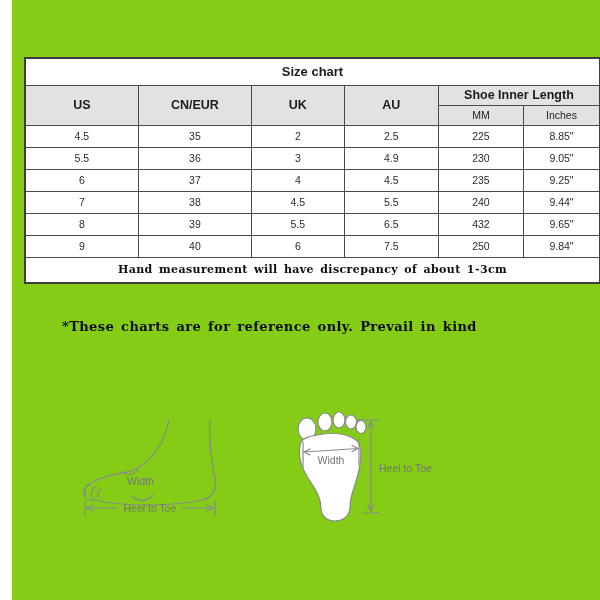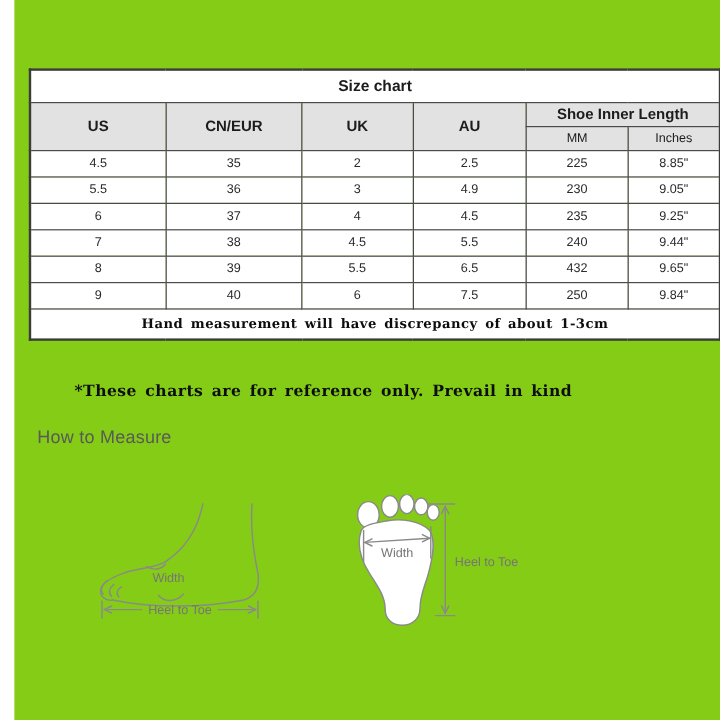--- a/index.html
+++ b/index.html
@@ -131,21 +131,20 @@
         <td>9.84"</td>
       </tr>
       <tr class="footnote-row">
         <td colspan="6">Hand measurement will have discrepancy of about 1-3cm</td>
       </tr>
     </tbody>
   </table>
 
   <div id="reference-note">*These charts are for reference only. Prevail in kind</div>
 
-  <div id="how-to-measure-heading">How to Measure</div>
 
 
   <svg id="foot-side-svg" class="illus" viewBox="0 0 160 115">
     <g>
 
       <path d="M138,10 C 136.5,34 140,54 143,68 C 144.5,79 141,87 131,90 C 98,96.5 54,97 22,90"></path>
 
       <path d="M97,10 C 93,30 84,46 66,58 C 56,64 42,63 30,68 C 22,71 13,75 12,81 C 11,87 16,91 22,90"></path>
 
       <path d="M17,74 c-4,3 -6,8 -3,11"></path>

